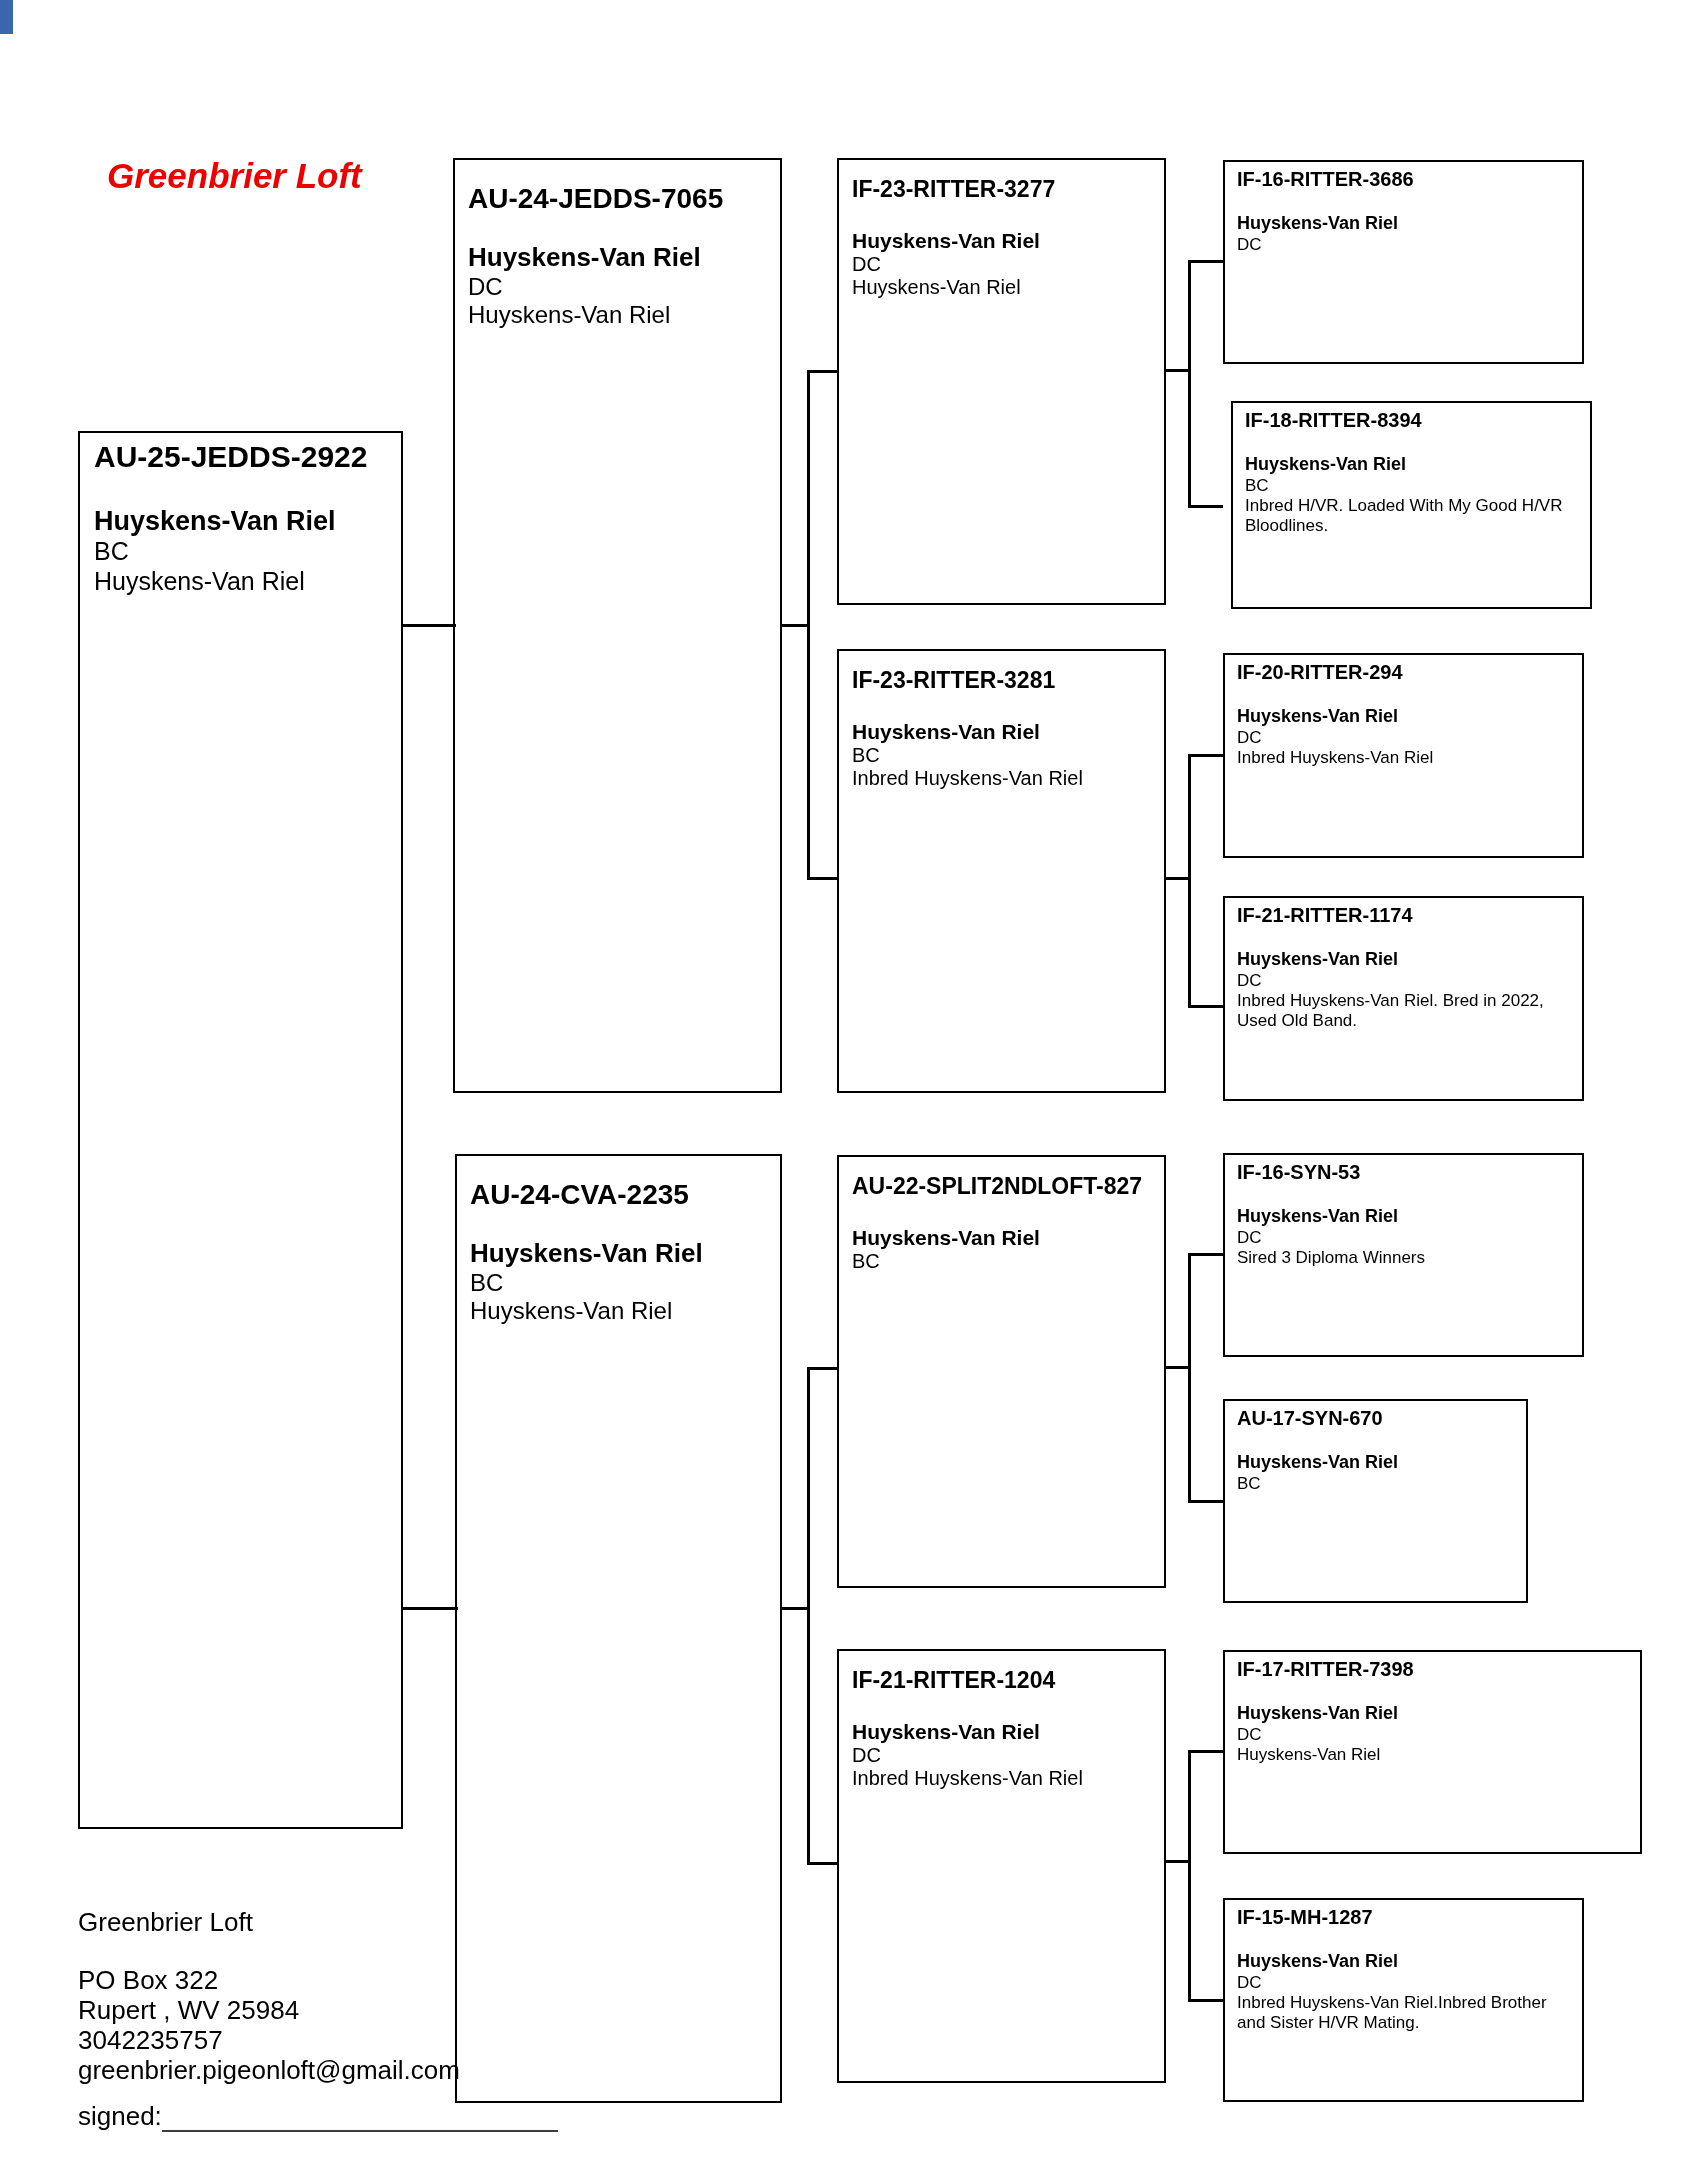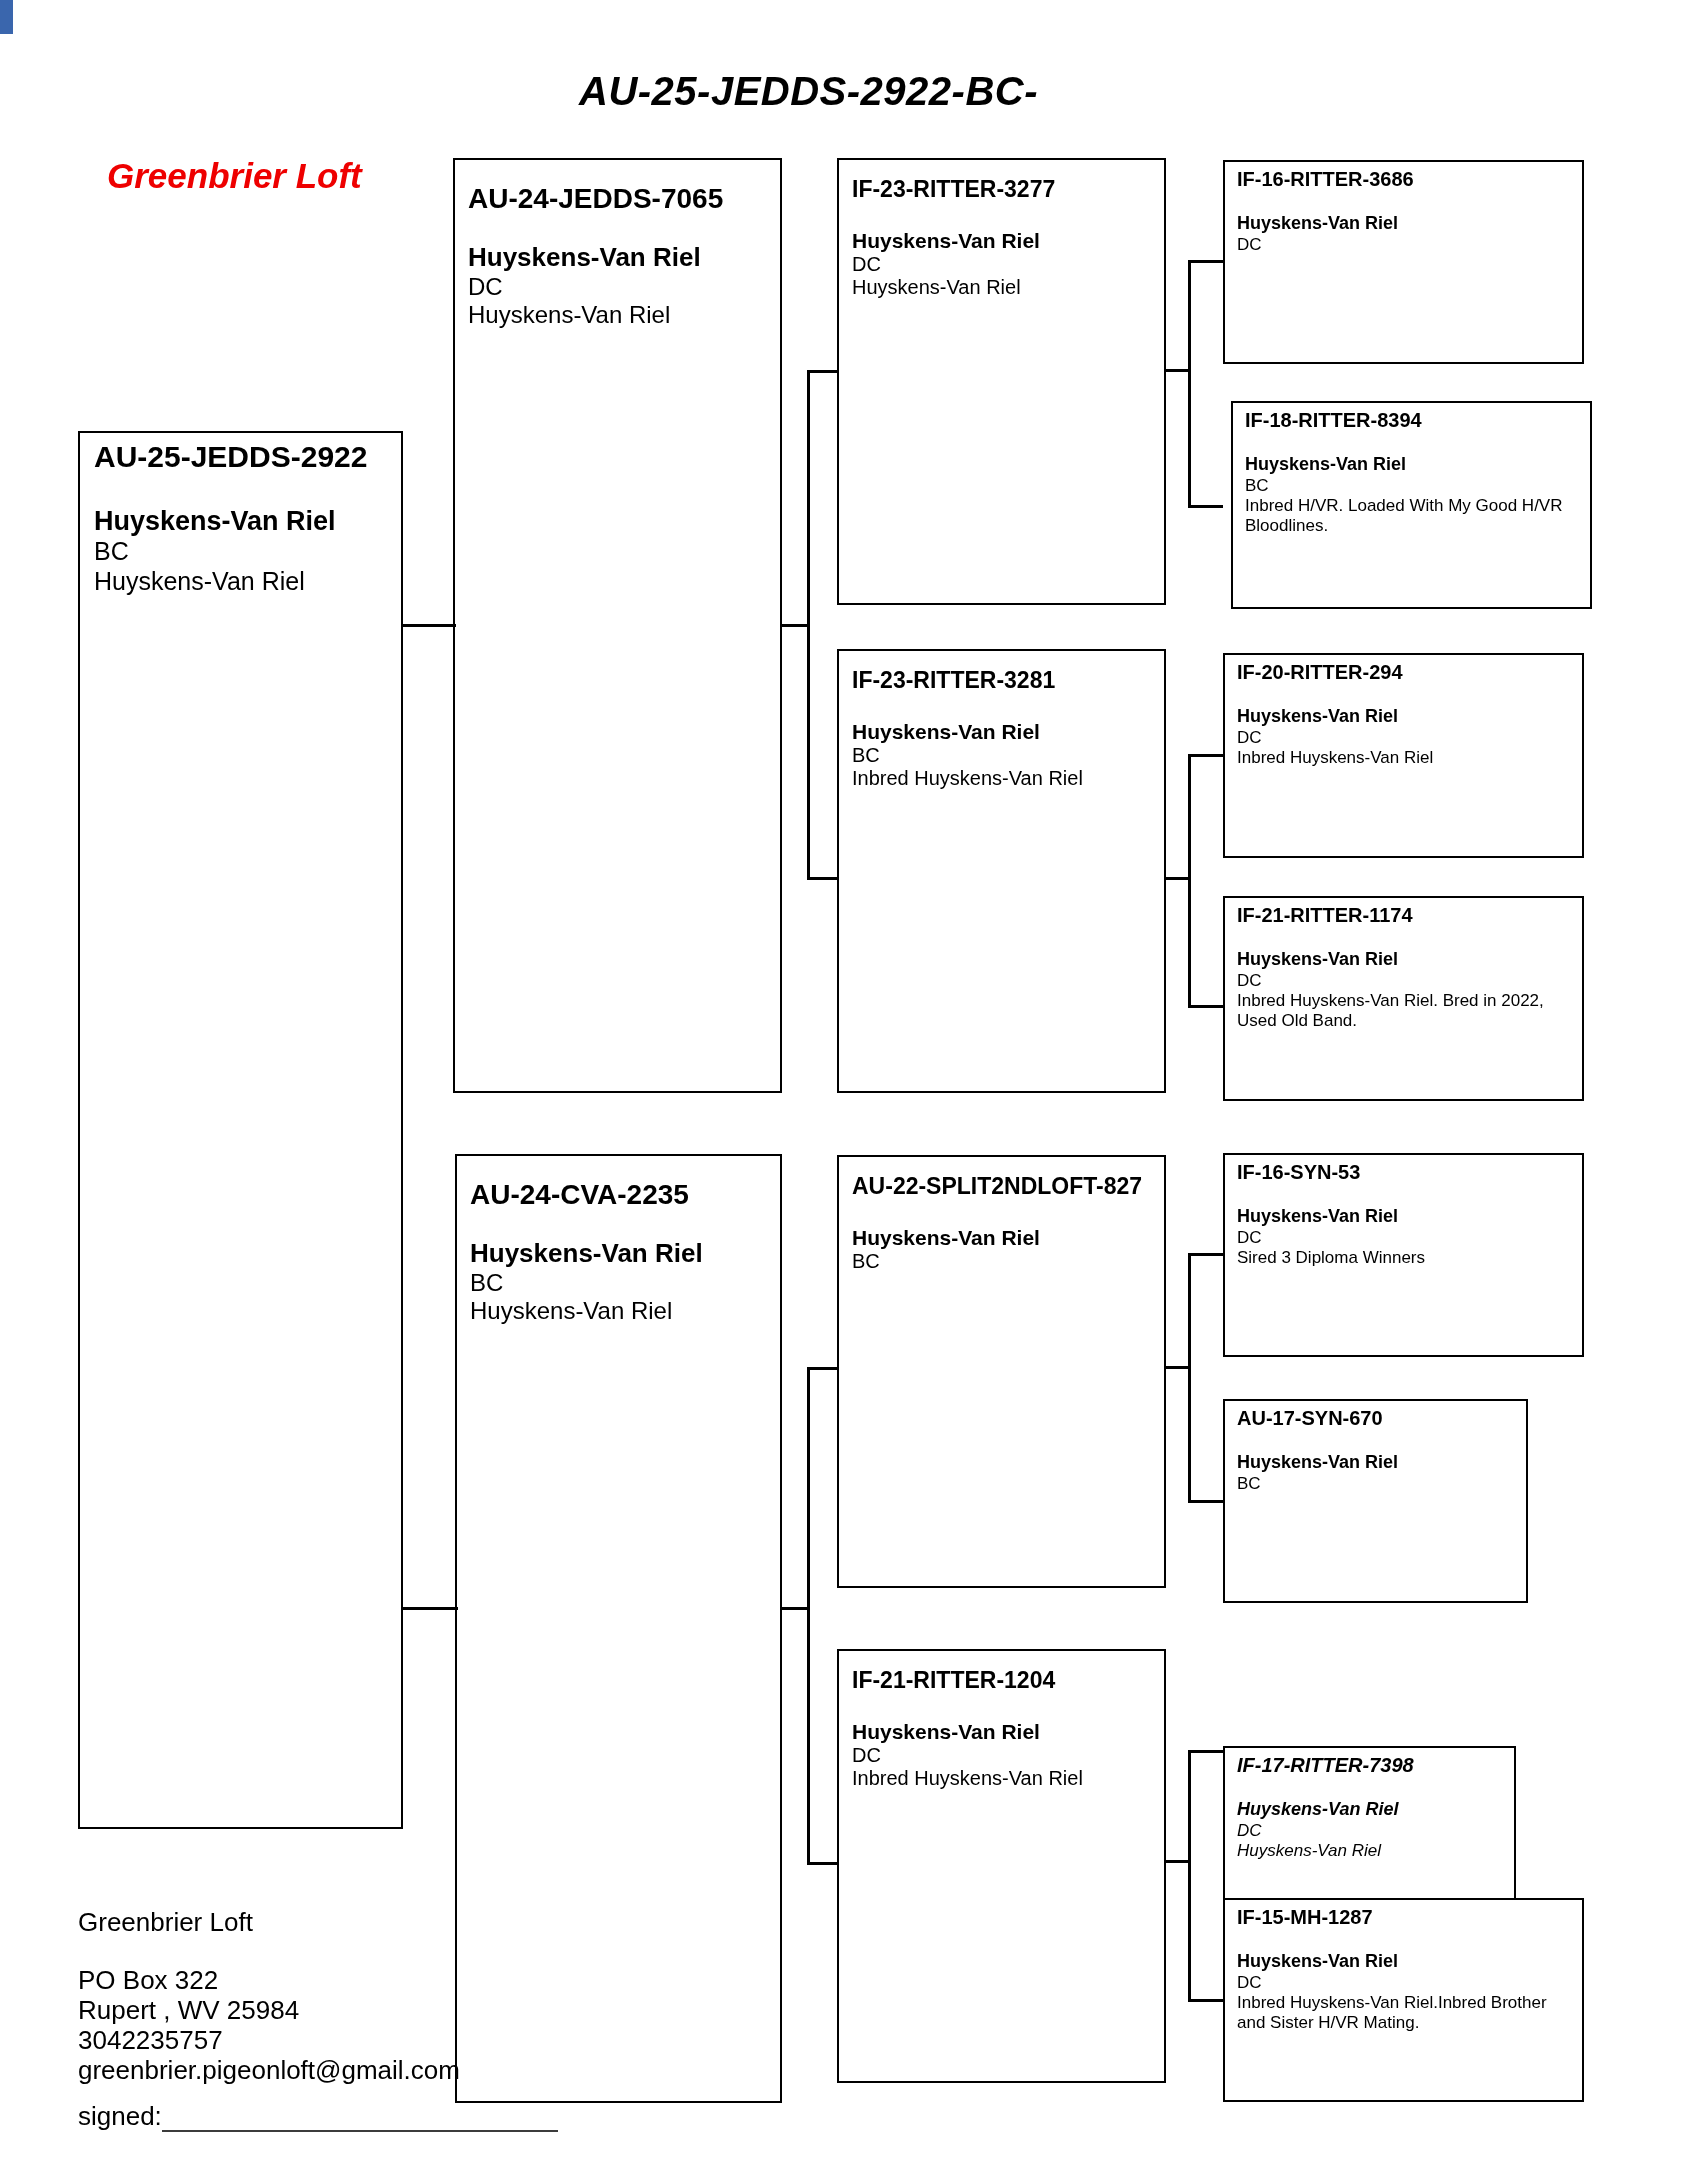--- a/index.html
+++ b/index.html
@@ -61,21 +61,20 @@
     border-bottom:2px solid #3c3c3c;vertical-align:bottom;
   }
 </style>
 </head>
 <body>
 
 <div class="page">
 
   <div class="corner-mark" style="background: rgb(58, 102, 173);"></div>
 
-  <h1 class="doc-title">AU-25-JEDDS-2922-BC-</h1>
   <div class="loft-name" style="color: rgb(238, 0, 0);">Greenbrier Loft</div>
 
   <div class="pbox gen1" style="left:78px;top:431px;width:325px;height:1398px;">
     <div class="band">AU-25-JEDDS-2922</div>
     <div class="strain">Huyskens-Van Riel</div>
     <div class="colorline">BC</div>
     <div class="note">Huyskens-Van Riel</div>
   </div>
 
   <div class="pbox gen2" style="left:453px;top:158px;width:329px;height:935px;">
@@ -155,21 +154,21 @@
     <div class="note">Sired 3 Diploma Winners</div>
   </div>
 
   <div class="pbox gen4" style="left:1223px;top:1399px;width:305px;height:204px;">
     <div class="band">AU-17-SYN-670</div>
     <div class="strain">Huyskens-Van Riel</div>
     <div class="colorline">BC</div>
     <div class="note"></div>
   </div>
 
-  <div class="pbox gen4" style="left:1223px;top:1746px;width:293px;height:204px;font-style:italic;">
+  <div class="pbox gen4" style="left:1223px;top:1650px;width:419px;height:204px;">
     <div class="band">IF-17-RITTER-7398</div>
     <div class="strain">Huyskens-Van Riel</div>
     <div class="colorline">DC</div>
     <div class="note">Huyskens-Van Riel</div>
   </div>
 
   <div class="pbox gen4" style="left:1223px;top:1898px;width:361px;height:204px;">
     <div class="band">IF-15-MH-1287</div>
     <div class="strain">Huyskens-Van Riel</div>
     <div class="colorline">DC</div>

